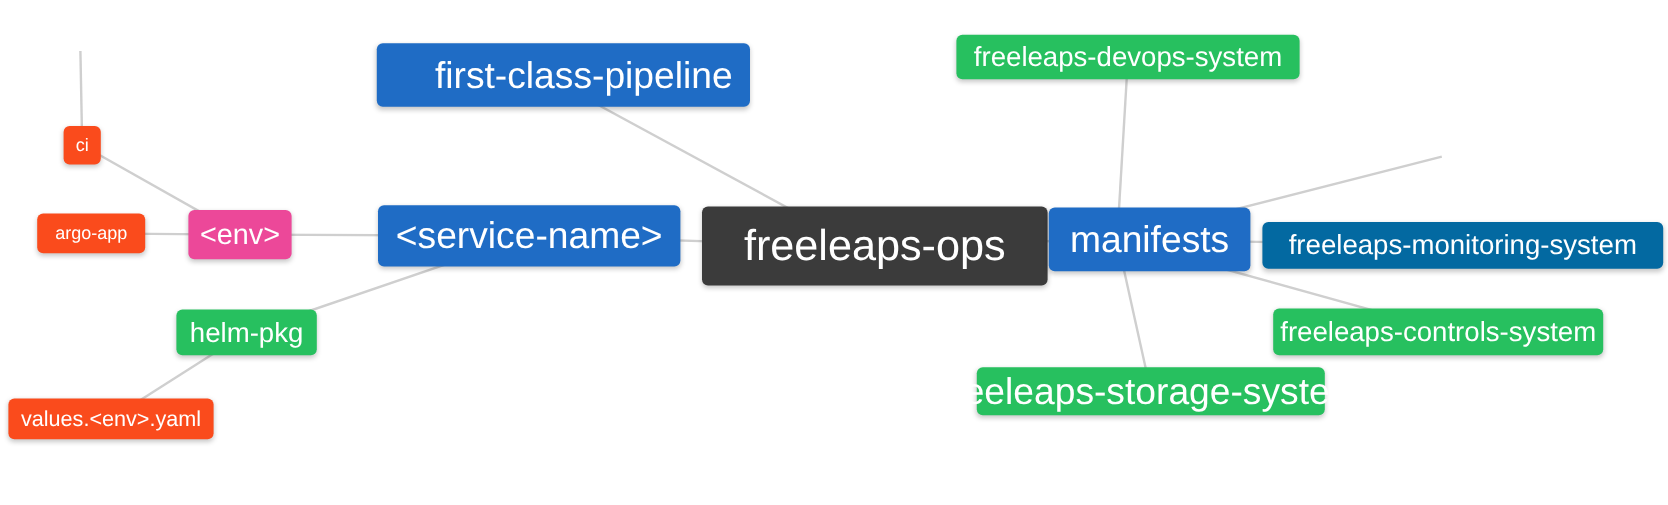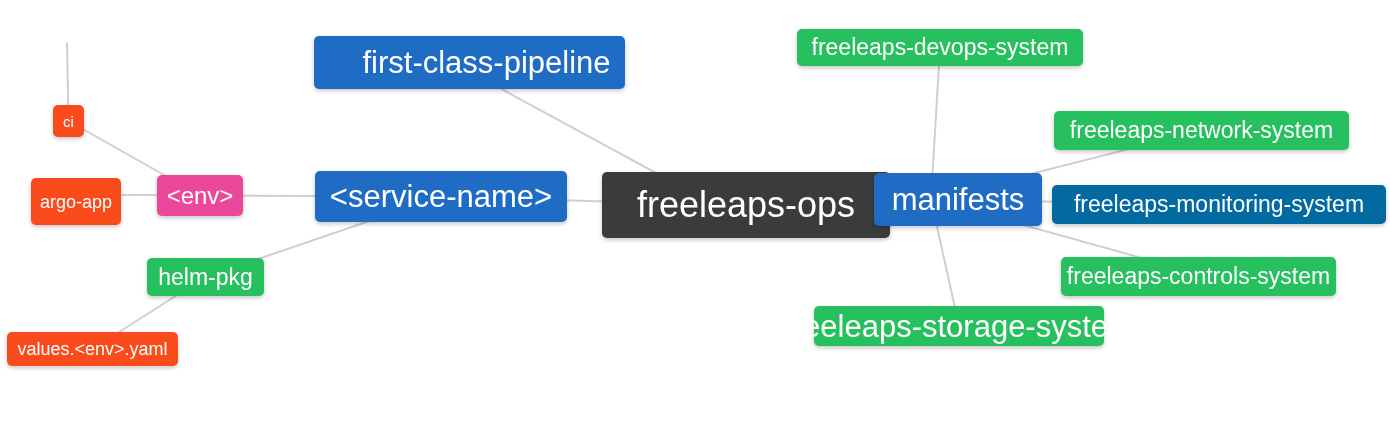--- a/index.html
+++ b/index.html
@@ -56,39 +56,38 @@
       <line x1="931" y1="199.5" x2="940" y2="47.5" stroke="#cfcfcf" stroke-width="2"></line>
       <line x1="931" y1="199.5" x2="1201.5" y2="130.5" stroke="#cfcfcf" stroke-width="2"></line>
       <line x1="931" y1="199.5" x2="1219" y2="204.5" stroke="#cfcfcf" stroke-width="2"></line>
       <line x1="931" y1="199.5" x2="1208.5" y2="276.5" stroke="#cfcfcf" stroke-width="2"></line>
       <line x1="931" y1="199.5" x2="959" y2="326" stroke="#cfcfcf" stroke-width="2"></line>
     </svg>
 
 
   <div class="node" style="left: 53px; top: 105px; width: 31px; height: 32px; font-size: 15px; background-color: rgb(250, 75, 28);">ci</div>
 
-  <div class="node" style="left: 31px; top: 178px; width: 90px; height: 47px; font-size: 18px; background-color: rgb(250, 75, 28);">argo-app</div>
+  <div class="node" style="left: 31px; top: 178px; width: 90px; height: 33px; font-size: 15px; background-color: rgb(250, 75, 28);">argo-app</div>
 
   <div class="node" style="left: 157px; top: 175px; width: 86px; height: 41px; font-size: 24px; background-color: #ec4899;">&lt;env&gt;</div>
 
   <div class="node" style="left: 7px; top: 332px; width: 171px; height: 34px; font-size: 18px; background-color: rgb(250, 75, 28);">values.&lt;env&gt;.yaml</div>
 
   <div class="node" style="left: 147px; top: 258px; width: 117px; height: 38px; font-size: 23px; background-color: rgb(39, 192, 95);">helm-pkg</div>
 
   <div class="node" style="left: 314px; top: 36px; width: 277px; height: 53px; font-size: 31px; background-color: rgb(31, 108, 197); padding-left: 34px;">first-class-pipeline</div>
 
   <div class="node" style="left: 315px; top: 171px; width: 252px; height: 51px; font-size: 31px; background-color: rgb(31, 108, 197);">&lt;service-name&gt;</div>
 
-  <div class="node" style="left: 602px; top: 172px; width: 288px; height: 66px; font-size: 36px; background-color: rgb(59, 59, 59);">freeleaps-ops</div>
+  <div class="node" style="left: 585px; top: 172px; width: 288px; height: 66px; font-size: 36px; background-color: rgb(59, 59, 59);">freeleaps-ops</div>
 
   <div class="node" style="left: 874px; top: 173px; width: 168px; height: 53px; font-size: 31px; background-color: rgb(31, 108, 197);">manifests</div>
 
   <div class="node" style="left: 797px; top: 29px; width: 286px; height: 37px; font-size: 23px; background-color: rgb(39, 192, 95);">freeleaps-devops-system</div>
 
-  <div class="node" style="left: 1054px; top: 111px; width: 295px; height: 39px; font-size: 23px; background-color: rgb(39, 192, 95);">freeleaps-network-system</div>
 
   <div class="node" style="left: 1052px; top: 185px; width: 334px; height: 39px; font-size: 23px; background-color: #0369a1;">freeleaps-monitoring-system</div>
 
   <div class="node" style="left: 1061px; top: 257px; width: 275px; height: 39px; font-size: 23px; background-color: rgb(39, 192, 95);">freeleaps-controls-system</div>
 
   <div class="node" style="left: 814px; top: 306px; width: 290px; height: 40px; font-size: 31px; background-color: rgb(39, 192, 95);">freeleaps-storage-system</div>
 
 </div>
 
 </body></html>

